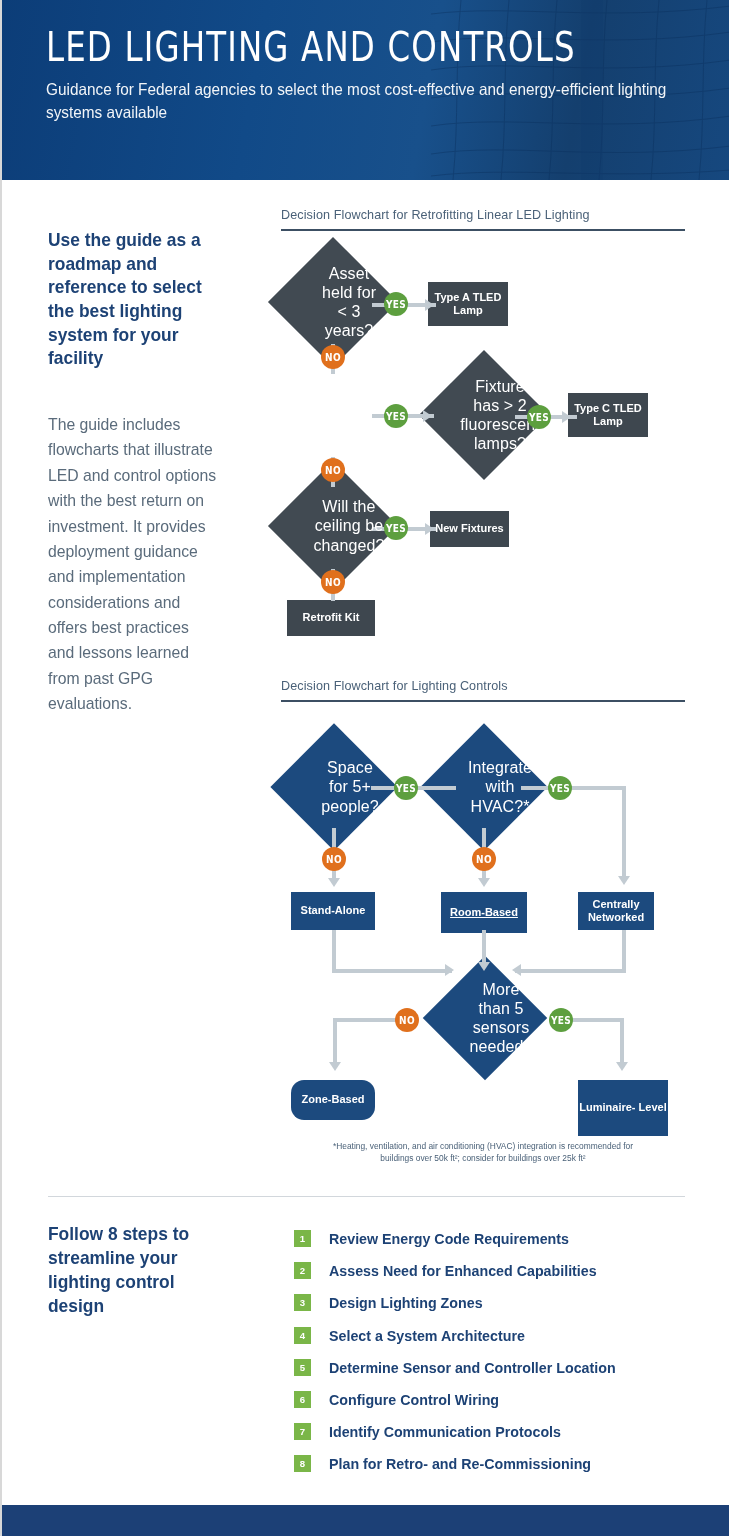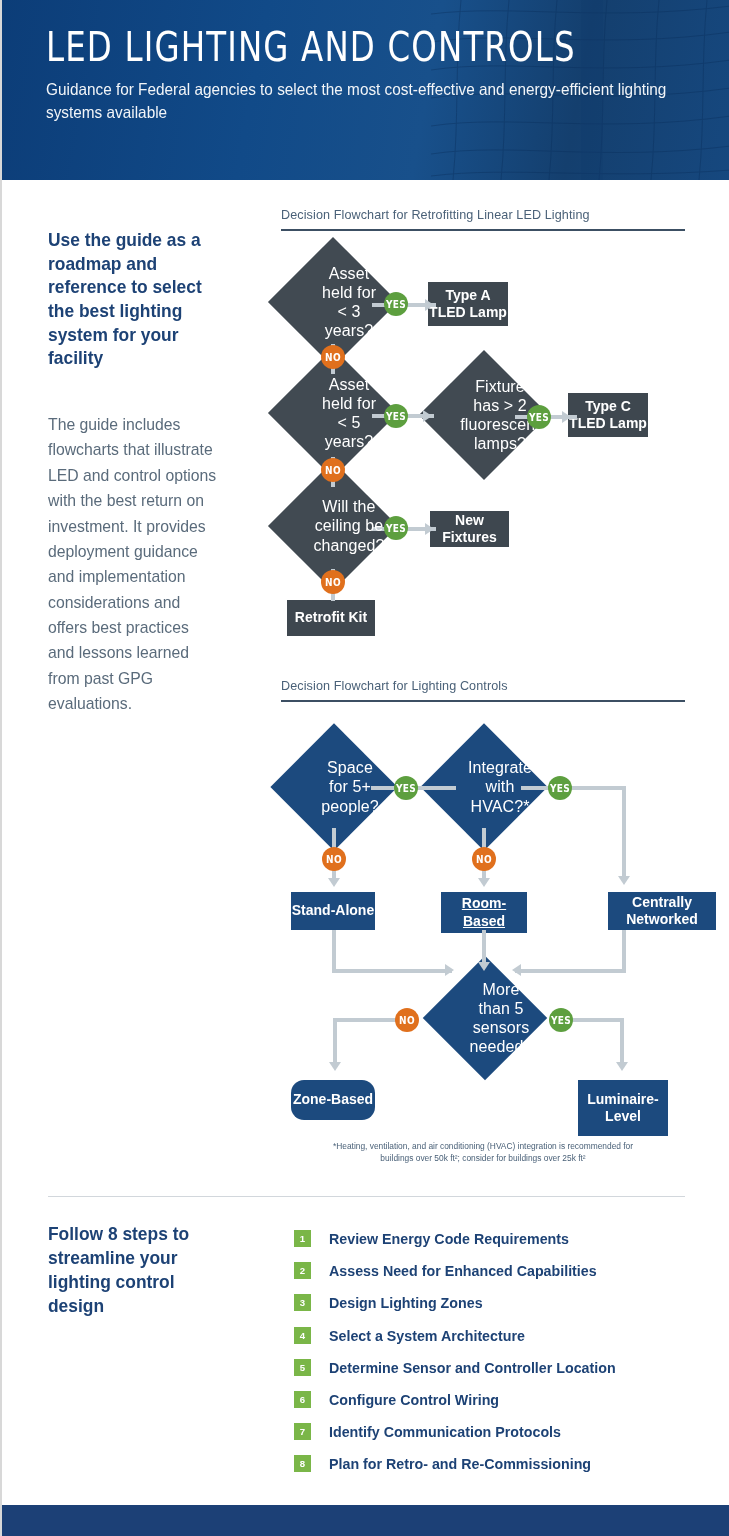--- a/index.html
+++ b/index.html
@@ -46,21 +46,21 @@
   .diamond{position:absolute;display:flex;align-items:center;justify-content:center;
     text-align:center;color:#fff;}
   .diamond .dshape{position:absolute;left:0;top:0;width:100%;height:100%;
     transform:rotate(45deg);}
   .diamond .dtxt{position:relative;z-index:2;font-size:16px;line-height:1.2;
     letter-spacing:.1px;margin-left:32px;}
   .d-gray .dshape{background:#414a52;}
   .d-blue .dshape{background:#1c4a7e;}
 
   .box{position:absolute;display:flex;align-items:center;justify-content:center;
-    text-align:center;color:#ffffff;font-weight:bold;font-size:14px;line-height:1.22;}
+    text-align:center;color:#ffffff;font-weight:bold;font-size:11px;line-height:1.22;}
   .b-gray{background:#3e474f;}
   .b-blue{background:#1c4a7e;}
 
   .badge{position:absolute;width:24px;height:24px;border-radius:50%;
     display:flex;align-items:center;justify-content:center;
     font-size:10px;font-weight:bold;color:#fff;letter-spacing:.3px;z-index:6;
     font-family:"DejaVu Sans Condensed","Liberation Sans Narrow","Liberation Sans",sans-serif;}
   .badge-yes{background:#5d9f3f;}
   .badge-no{background:#e0701d;}
 
@@ -140,24 +140,20 @@
       <div class="dshape"></div>
       <div class="dtxt">Asset held for &lt; 3 years?</div>
     </div>
     <div class="badge badge-yes" style="left:382px;top:292px;">YES</div>
     <div class="badge badge-no" style="left:319px;top:345px;">NO</div>
 
     <div class="box b-gray" style="left:426px;top:282px;width:80px;height:44px;">Type A TLED Lamp</div>
 
     <div class="conn conn-v" style="left:329px;top:344px;height:30px;"></div>
 
-    <div class="diamond d-gray" style="left:285px;top:367px;width:92px;height:92px;">
-      <div class="dshape"></div>
-      <div class="dtxt">Asset held for &lt; 5 years?</div>
-    </div>
     <div class="badge badge-yes" style="left:382px;top:404px;">YES</div>
     <div class="badge badge-no" style="left:319px;top:458px;">NO</div>
 
     <div class="conn conn-h" style="left:370px;top:414px;width:62px;"></div>
     <div class="arrow arrow-r" style="left:421px;top:410px;"></div>
 
     <div class="diamond d-gray" style="left:436px;top:369px;width:92px;height:92px;">
       <div class="dshape"></div>
       <div class="dtxt">Fixture has &gt; 2 fluorescent lamps?</div>
     </div>
@@ -213,21 +209,21 @@
     <div class="conn conn-v" style="left:330px;top:828px;height:56px;"></div>
     <div class="arrow arrow-d" style="left:326px;top:878px;"></div>
     <div class="badge badge-no" style="left:320px;top:847px;">NO</div>
 
     <div class="conn conn-v" style="left:480px;top:828px;height:56px;"></div>
     <div class="arrow arrow-d" style="left:476px;top:878px;"></div>
     <div class="badge badge-no" style="left:470px;top:847px;">NO</div>
 
     <div class="box b-blue" style="left:289px;top:892px;width:84px;height:38px;">Stand-Alone</div>
     <div class="box b-blue" style="left:439px;top:892px;width:86px;height:41px;text-decoration:underline;">Room-Based</div>
-    <div class="box b-blue" style="left:606px;top:892px;width:108px;height:38px;">Centrally Networked</div>
+    <div class="box b-blue" style="left:576px;top:892px;width:76px;height:38px;">Centrally Networked</div>
 
     <div class="conn conn-v" style="left:330px;top:930px;height:42px;"></div>
     <div class="conn conn-h" style="left:330px;top:969px;width:120px;"></div>
     <div class="arrow arrow-r" style="left:443px;top:964px;"></div>
 
     <div class="conn conn-v" style="left:480px;top:930px;height:38px;"></div>
     <div class="arrow arrow-d" style="left:476px;top:962px;"></div>
 
     <div class="conn conn-v" style="left:620px;top:930px;height:42px;"></div>
     <div class="conn conn-h" style="left:513px;top:969px;width:111px;"></div>

